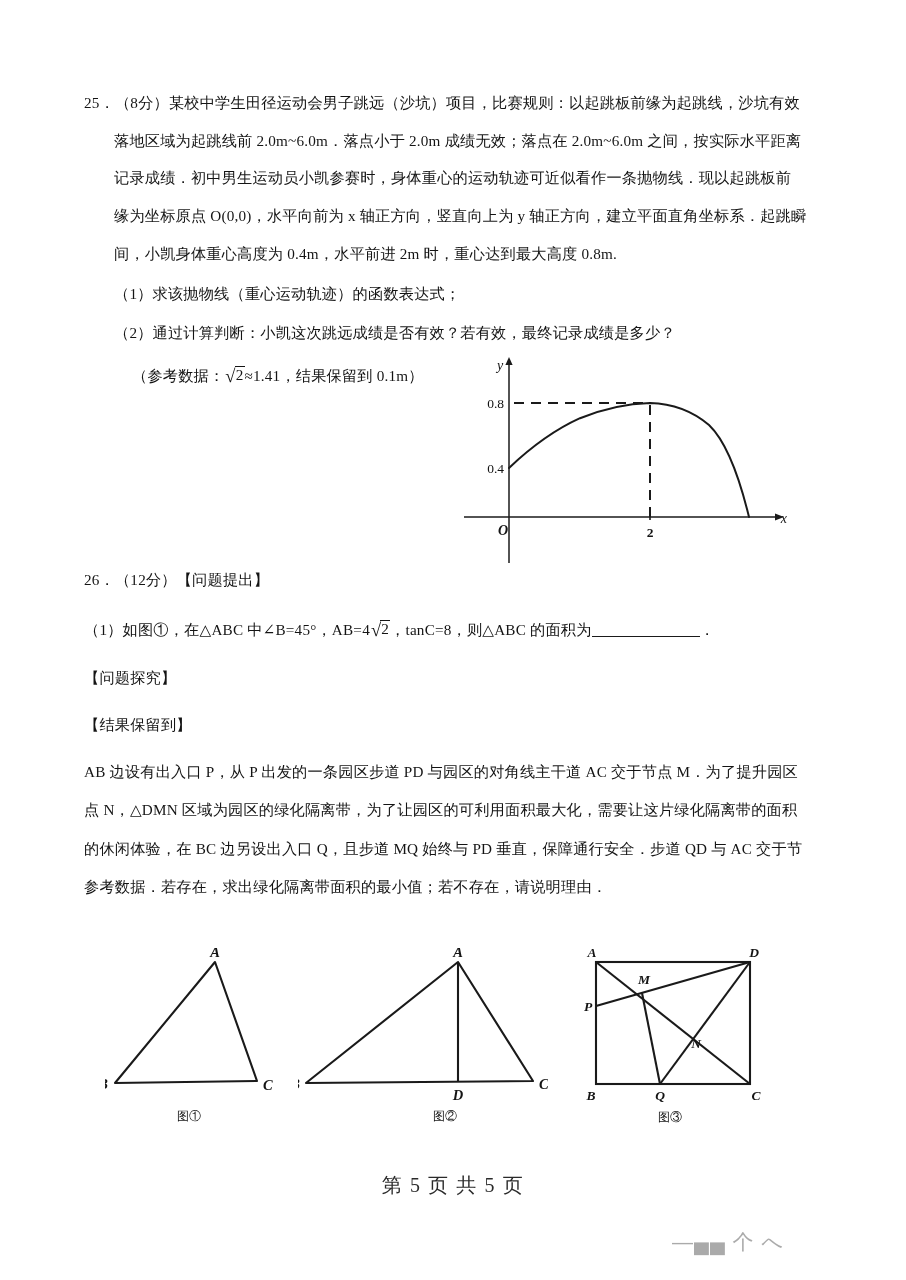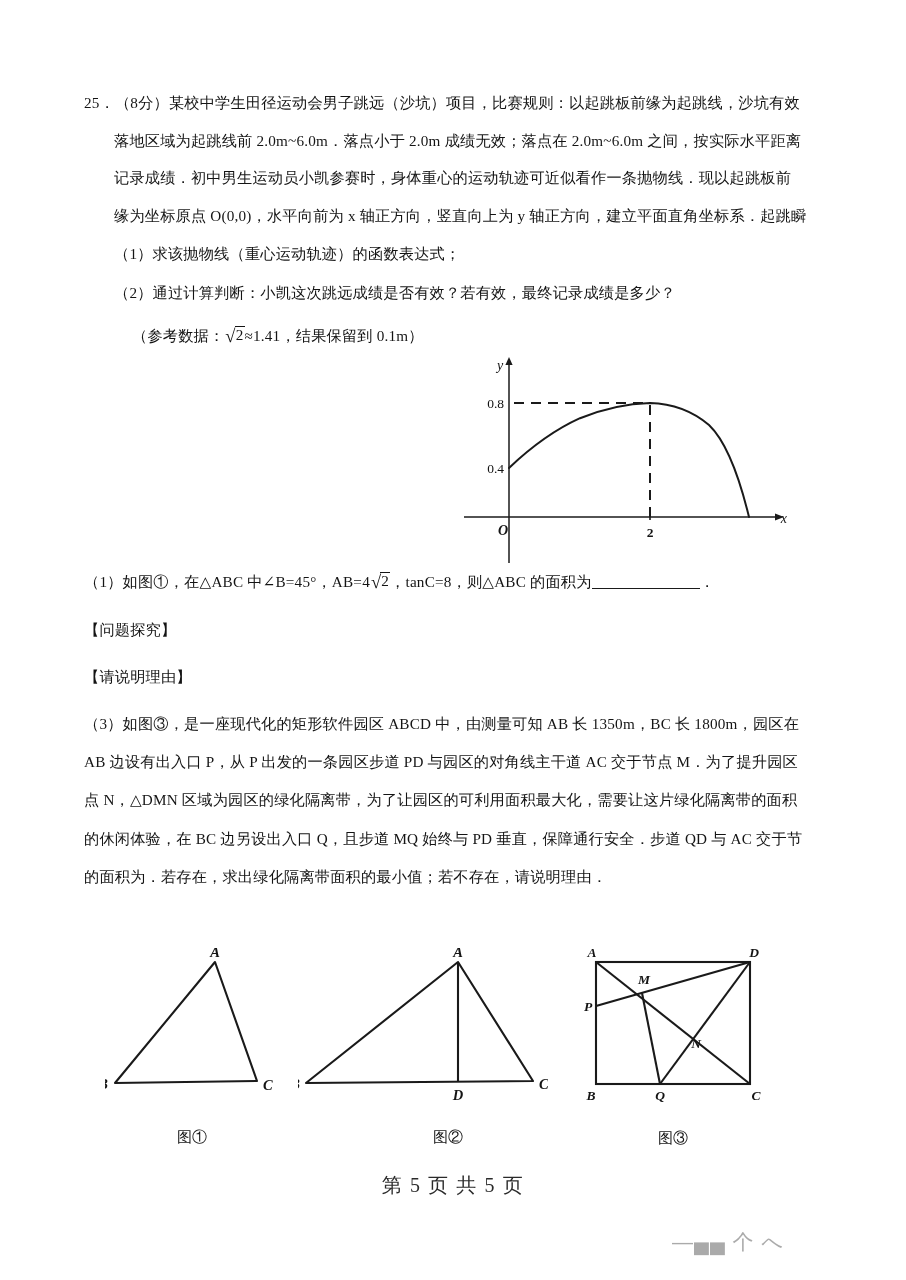--- a/index.html
+++ b/index.html
@@ -62,24 +62,23 @@
     vertical-align: -2px;
   }
 
   
   .fig-graph { position: absolute; }
 
   
   .fig { position: absolute; }
   .fig-cap {
     position: absolute;
-    font-size: 15px;
+    font-size: 12px;
     color: #141414;
     white-space: nowrap;
-    margin-top: 20px;
   }
 
   
   .footer {
     position: absolute;
     left: 0;
     width: 906px;
     text-align: center;
     font-size: 20px;
     letter-spacing: 1.6px;
@@ -100,20 +99,21 @@
 <body>
 
 <div id="page">
   <div class="sheet"></div>
 
   <div class="q-block" style="left:84px; top:95px; width:740px;">
     <div class="line" style="margin-bottom:22.5px;">25．（8分）某校中学生田径运动会男子跳远（沙坑）项目，比赛规则：以起跳板前缘为起跳线，沙坑有效</div>
     <div class="line" style="margin-left:30px; margin-bottom:22.5px;">落地区域为起跳线前 2.0m~6.0m．落点小于 2.0m 成绩无效；落点在 2.0m~6.0m 之间，按实际水平距离</div>
     <div class="line" style="margin-left:30px; margin-bottom:22.5px;">记录成绩．初中男生运动员小凯参赛时，身体重心的运动轨迹可近似看作一条抛物线．现以起跳板前</div>
     <div class="line" style="margin-left:30px; margin-bottom:22.5px;">缘为坐标原点 O(0,0)，水平向前为 x 轴正方向，竖直向上为 y 轴正方向，建立平面直角坐标系．起跳瞬</div>
+    <div class="line" style="margin-left:30px; margin-bottom:25px;">间，小凯身体重心高度为 0.4m，水平前进 2m 时，重心达到最大高度 0.8m.</div>
 
     <div class="line" style="margin-left:30px; margin-bottom:24px;">（1）求该抛物线（重心运动轨迹）的函数表达式；</div>
     <div class="line" style="margin-left:30px; margin-bottom:26px;">（2）通过计算判断：小凯这次跳远成绩是否有效？若有效，最终记录成绩是多少？</div>
 
     <div class="line" style="margin-left:48px;">
       <span>（参考数据：</span><span class="sqrt"><span class="radical">√</span><span class="rad-body">2</span></span><span>≈1.41，结果保留到 0.1m）</span>
     </div>
   </div>
 
   <div class="fig-graph" style="left:462px; top:357px; width:330px; height:212px;">
@@ -136,35 +136,35 @@
       <text x="35" y="13" font-family="Liberation Serif, serif" font-size="14" font-style="italic" fill="#141414">y</text>
       <text x="325" y="166" font-family="Liberation Serif, serif" font-size="14" font-style="italic" fill="#141414" text-anchor="end">x</text>
       <text x="41" y="178" font-family="Liberation Serif, serif" font-size="14" font-style="italic" font-weight="bold" fill="#141414" text-anchor="middle">O</text>
       <text x="42" y="51" font-family="Liberation Serif, serif" font-size="13.5" fill="#141414" text-anchor="end">0.8</text>
       <text x="42" y="116" font-family="Liberation Serif, serif" font-size="13.5" fill="#141414" text-anchor="end">0.4</text>
       <text x="188" y="180" font-family="Liberation Serif, serif" font-size="13.5" font-weight="bold" fill="#141414" text-anchor="middle">2</text>
     </svg>
   </div>
 
   <div class="q-block" style="left:84px; top:572px; width:745px;">
+    <div class="line" style="margin-bottom:33px;">26．（12分）【问题提出】</div>
 
     <div class="line" style="margin-bottom:31px;">
       <span>（1）如图①，在△ABC 中∠B=45°，AB=4</span><span class="sqrt"><span class="radical">√</span><span class="rad-body">2</span></span><span>，tanC=8，则△ABC 的面积为</span><span class="blank-fill" style="width:108px;"></span><span>．</span>
     </div>
 
     <div class="line" style="margin-bottom:32px;">【问题探究】</div>
 
 
-    <div class="line" style="margin-bottom:32px;">【请说明理由】</div>
-
-    <div class="line" style="margin-bottom:23px;">（3）如图③，是一座现代化的矩形软件园区 ABCD 中，由测量可知 AB 长 1350m，BC 长 1800m，园区在</div>
+    <div class="line" style="margin-bottom:32px;">【结果保留到】</div>
+
     <div class="line" style="margin-bottom:23px;">AB 边设有出入口 P，从 P 出发的一条园区步道 PD 与园区的对角线主干道 AC 交于节点 M．为了提升园区</div>
     <div class="line" style="margin-bottom:23px;">点 N，△DMN 区域为园区的绿化隔离带，为了让园区的可利用面积最大化，需要让这片绿化隔离带的面积</div>
     <div class="line" style="margin-bottom:23px;">的休闲体验，在 BC 边另设出入口 Q，且步道 MQ 始终与 PD 垂直，保障通行安全．步道 QD 与 AC 交于节</div>
-    <div class="line">的面积为．若存在，求出绿化隔离带面积的最小值；若不存在，请说明理由．</div>
+    <div class="line">参考数据．若存在，求出绿化隔离带面积的最小值；若不存在，请说明理由．</div>
   </div>
 
   <div class="fig" style="left:105px; top:948px; width:175px; height:185px;">
     <svg width="175" height="155" viewBox="0 0 175 155">
       <path d="M 10 135 L 110 14 L 152 133 Z" fill="none" stroke="#1a1a1a" stroke-width="2.1" stroke-linejoin="round"></path>
       <text x="110" y="9" font-family="Liberation Serif, serif" font-size="14.5" font-style="italic" font-weight="bold" fill="#141414" text-anchor="middle">A</text>
       <text x="3" y="141" font-family="Liberation Serif, serif" font-size="14.5" font-style="italic" font-weight="bold" fill="#141414" text-anchor="end">B</text>
       <text x="158" y="142" font-family="Liberation Serif, serif" font-size="14.5" font-style="italic" font-weight="bold" fill="#141414">C</text>
     </svg>
     <div class="fig-cap" style="left:72px; top:160px;">图①</div>

